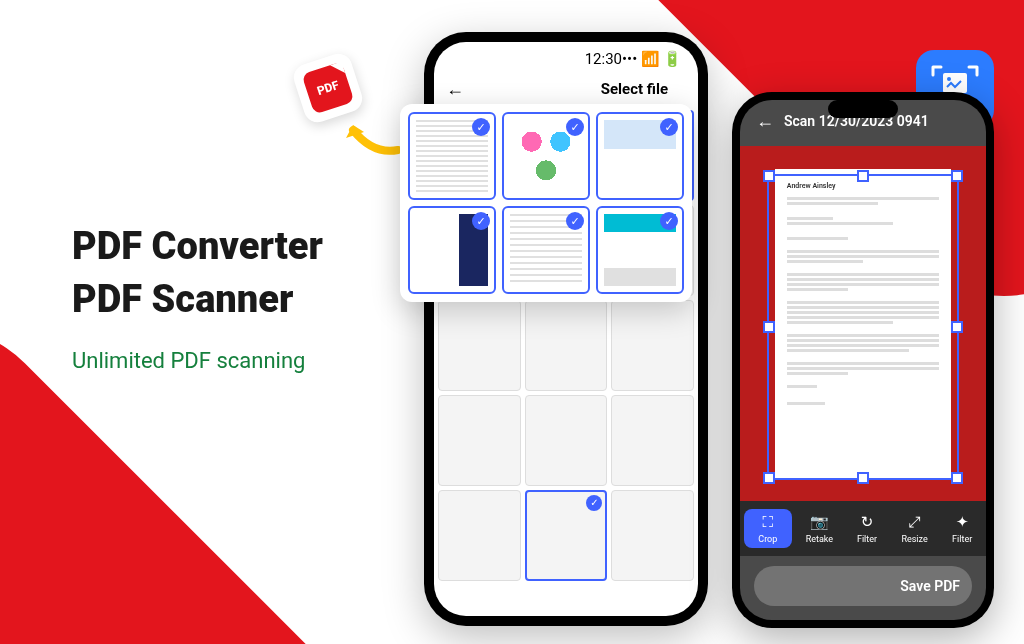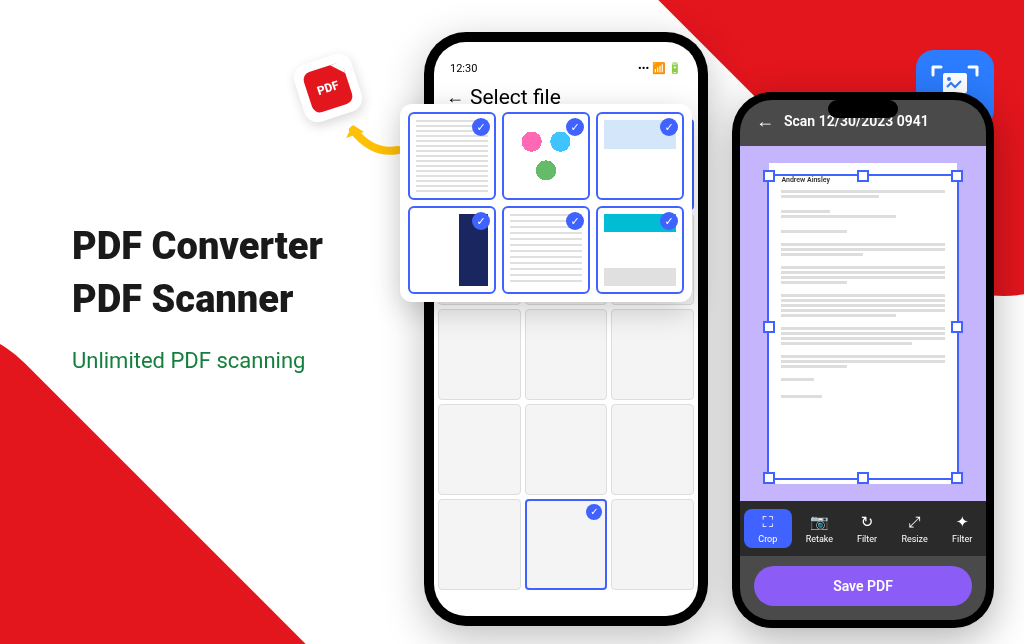--- a/index.html
+++ b/index.html
@@ -123,32 +123,31 @@
 .phone1 .screen {
   width: 100%;
   height: 100%;
   background: #fff;
   border-radius: 32px;
   overflow: hidden;
   position: relative;
 }
 .phone1 .status {
   display: flex;
-  justify-content: space-between;
+  justify-content: flex-end;
   padding: 8px 16px 4px;
-  font-size: 11px;
-  margin-top: 12px;
+  font-size: 15px;
 }
 .phone1 .header {
   display: flex;
   align-items: center;
   padding: 6px 12px 10px;
 }
 .phone1 .back-arrow { font-size: 18px; margin-right: 6px; }
-.phone1 .title { flex: 1; text-align: left; font-size: 21px; font-weight: 400; padding-right: 18px; }
+.phone1 .title { flex: 1; text-align: right; font-size: 15px; font-weight: 700; padding-right: 18px; }
 .phone1 .grid {
   display: grid;
   grid-template-columns: repeat(3, 1fr);
   gap: 4px;
   padding: 0 4px;
 }
 .phone1 .thumb {
   aspect-ratio: 1/1.1;
   background: #f4f4f4;
   border-radius: 4px;
@@ -251,26 +250,26 @@
 .phone2 .header {
   display: flex;
   align-items: center;
   padding: 10px 16px 14px;
   color: #fff;
 }
 .phone2 .back-arrow { font-size: 18px; margin-right: 10px; }
 .phone2 .title { font-size: 14px; font-weight: 600; }
 .phone2 .scan-area {
   flex: 1;
-  background: #c4b5fd;
+  background: #b91c1c;
   display: flex;
   align-items: center;
   justify-content: center;
   position: relative;
-  padding: 3px;
+  padding: 10px;
 }
 .phone2 .doc {
   width: 78%;
   height: 92%;
   background: #fff;
   position: relative;
   padding: 12px;
   font-size: 5px;
   color: #888;
   line-height: 1.6;
@@ -310,23 +309,23 @@
   color: #fff;
   font-size: 9px;
   gap: 3px;
   padding: 4px 0;
   border-radius: 8px;
 }
 .phone2 .tool.active { background: #4062ff; margin: 0 4px; }
 .phone2 .tool .ico { font-size: 15px; }
 .phone2 .save-btn {
   margin: 10px 14px 14px;
-  background: #8b5cf6;
+  background: #737373;
   color: #fff;
-  text-align: center;
+  text-align: right;
   padding: 12px;
   border-radius: 24px;
   font-size: 14px;
   font-weight: 600;
 }
 </style>
 </head>
 <body>
 
 <div class="bg-shape bg-top-right"></div>

